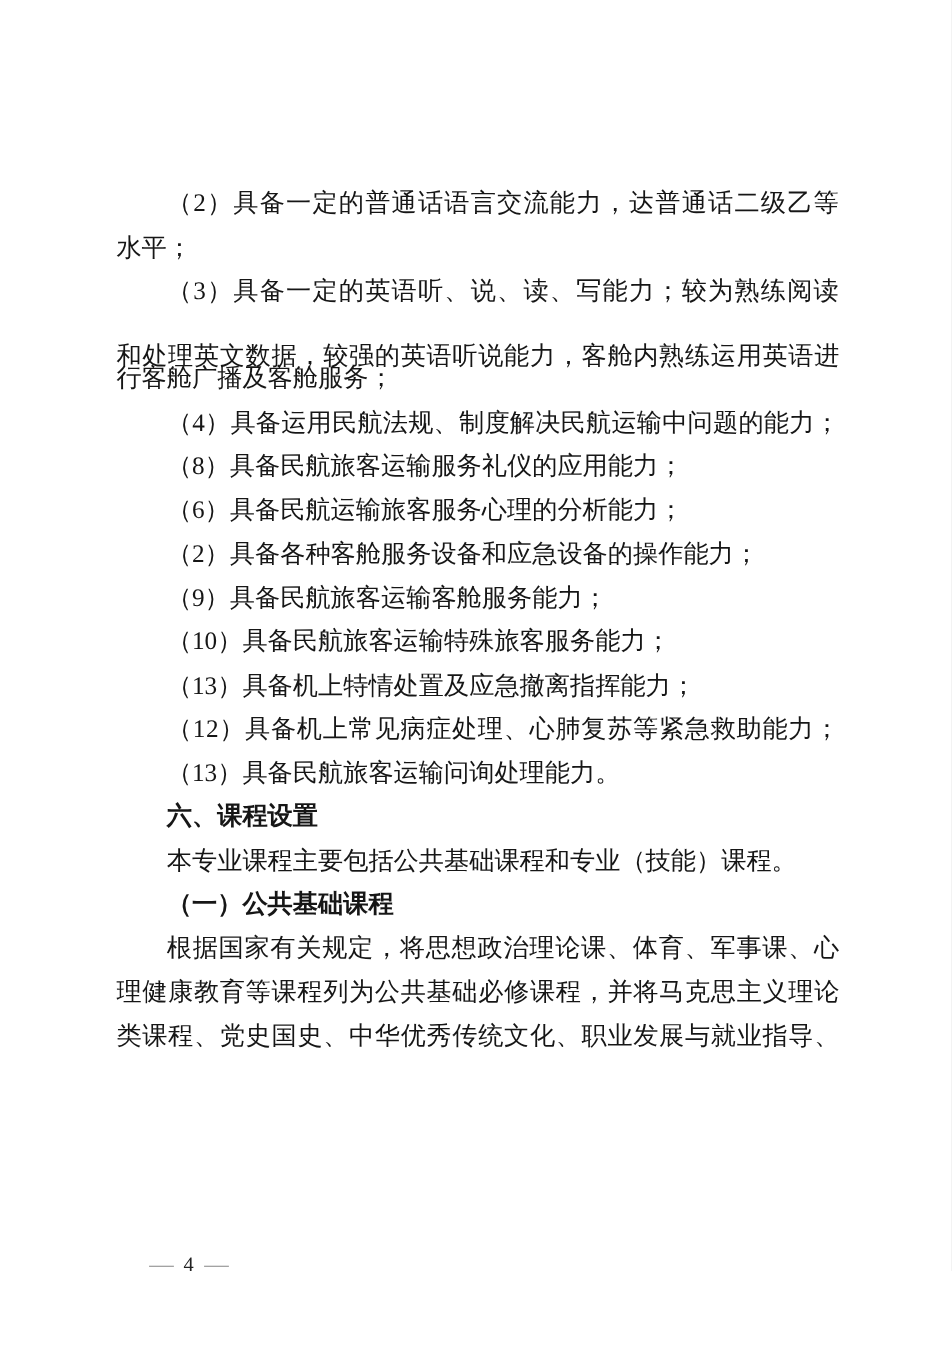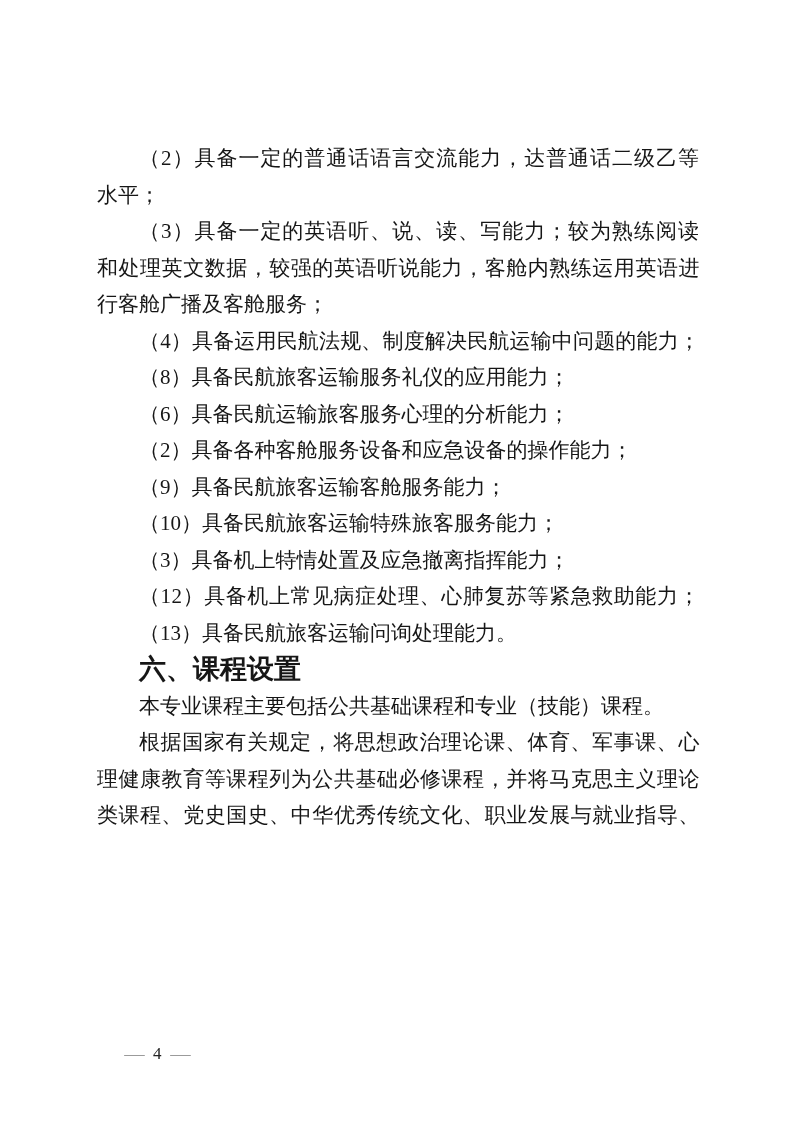--- a/index.html
+++ b/index.html
@@ -13,41 +13,41 @@
     height: 1122px;
     margin: 0 auto;
     background: #ffffff;
     overflow: hidden;
     color: #161616;
     font-family: "Liberation Serif", "DejaVu Serif", serif;
   }
   .textblock {
     position: absolute;
     left: 97px;
-    top: 140px;
+    top: 151px;
     width: 603px;
   }
   .tline {
     height: 36.5px;
     line-height: 36.5px;
     font-size: 21px;
     white-space: nowrap;
     text-align: left;
   }
   .tline.indent {
     padding-left: 42px;
   }
   .ltext {
     display: inline-block;
     white-space: nowrap;
   }
   .paragraph.hei .ltext {
     font-family: "Liberation Sans", "DejaVu Sans", sans-serif;
     font-weight: 700;
-    font-size: 27px;
+    font-size: 21px;
   }
   .paragraph.kai .ltext {
     font-weight: 700;
   }
   .footer {
     position: absolute;
     left: 126px;
     top: 1041px;
     height: 26px;
     display: flex;
@@ -70,21 +70,21 @@
 
 <div class="page">
 
   <div class="textblock">
       <div class="paragraph body">
         <div class="tline indent"><span class="ltext" style="letter-spacing: 0.980769px;">（2）具备一定的普通话语言交流能力，达普通话二级乙等</span></div>
         <div class="tline"><span class="ltext">水平；</span></div>
       </div>
       <div class="paragraph body">
         <div class="tline indent"><span class="ltext" style="letter-spacing: 0.980769px;">（3）具备一定的英语听、说、读、写能力；较为熟练阅读</span></div>
-        <div class="tline"><span class="ltext" style="letter-spacing: 0.535714px;">和处理英文数据，较强的英语听说能力，客舱内熟练运用英语进</span></div>
+        <div class="tline"><span class="ltext" style="letter-spacing: 0.535714px; margin-top: 17px;">和处理英文数据，较强的英语听说能力，客舱内熟练运用英语进</span></div>
         <div class="tline"><span class="ltext">行客舱广播及客舱服务；</span></div>
       </div>
       <div class="paragraph body">
         <div class="tline indent"><span class="ltext" style="letter-spacing: 0.166667px; text-align: right;">（4）具备运用民航法规、制度解决民航运输中问题的能力；</span></div>
       </div>
       <div class="paragraph body">
         <div class="tline indent"><span class="ltext">（8）具备民航旅客运输服务礼仪的应用能力；</span></div>
       </div>
       <div class="paragraph body">
         <div class="tline indent"><span class="ltext">（6）具备民航运输旅客服务心理的分析能力；</span></div>
@@ -92,33 +92,36 @@
       <div class="paragraph body">
         <div class="tline indent"><span class="ltext">（2）具备各种客舱服务设备和应急设备的操作能力；</span></div>
       </div>
       <div class="paragraph body">
         <div class="tline indent"><span class="ltext">（9）具备民航旅客运输客舱服务能力；</span></div>
       </div>
       <div class="paragraph body">
         <div class="tline indent"><span class="ltext">（10）具备民航旅客运输特殊旅客服务能力；</span></div>
       </div>
       <div class="paragraph body">
-        <div class="tline indent"><span class="ltext">（3）具备机上特情处置及应急撤离指挥能力；</span></div>
+        <div class="tline indent"><span class="ltext">（13）具备机上特情处置及应急撤离指挥能力；</span></div>
       </div>
       <div class="paragraph body">
         <div class="tline indent"><span class="ltext" style="letter-spacing: 0.555556px;">（12）具备机上常见病症处理、心肺复苏等紧急救助能力；</span></div>
       </div>
       <div class="paragraph body">
         <div class="tline indent"><span class="ltext">（13）具备民航旅客运输问询处理能力。</span></div>
       </div>
       <div class="paragraph hei">
         <div class="tline indent"><span class="ltext">六、课程设置</span></div>
       </div>
       <div class="paragraph body">
         <div class="tline indent"><span class="ltext">本专业课程主要包括公共基础课程和专业（技能）课程。</span></div>
+      </div>
+      <div class="paragraph kai">
+        <div class="tline indent"><span class="ltext">（一）公共基础课程</span></div>
       </div>
       <div class="paragraph body">
         <div class="tline indent"><span class="ltext" style="letter-spacing: 0.576923px;">根据国家有关规定，将思想政治理论课、体育、军事课、心</span></div>
         <div class="tline"><span class="ltext" style="letter-spacing: 0.535714px;">理健康教育等课程列为公共基础必修课程，并将马克思主义理论</span></div>
         <div class="tline"><span class="ltext" style="letter-spacing: 0.535714px;">类课程、党史国史、中华优秀传统文化、职业发展与就业指导、</span></div>
       </div>
     </div>
 
   <div class="footer">
     <span class="dash">—</span>

